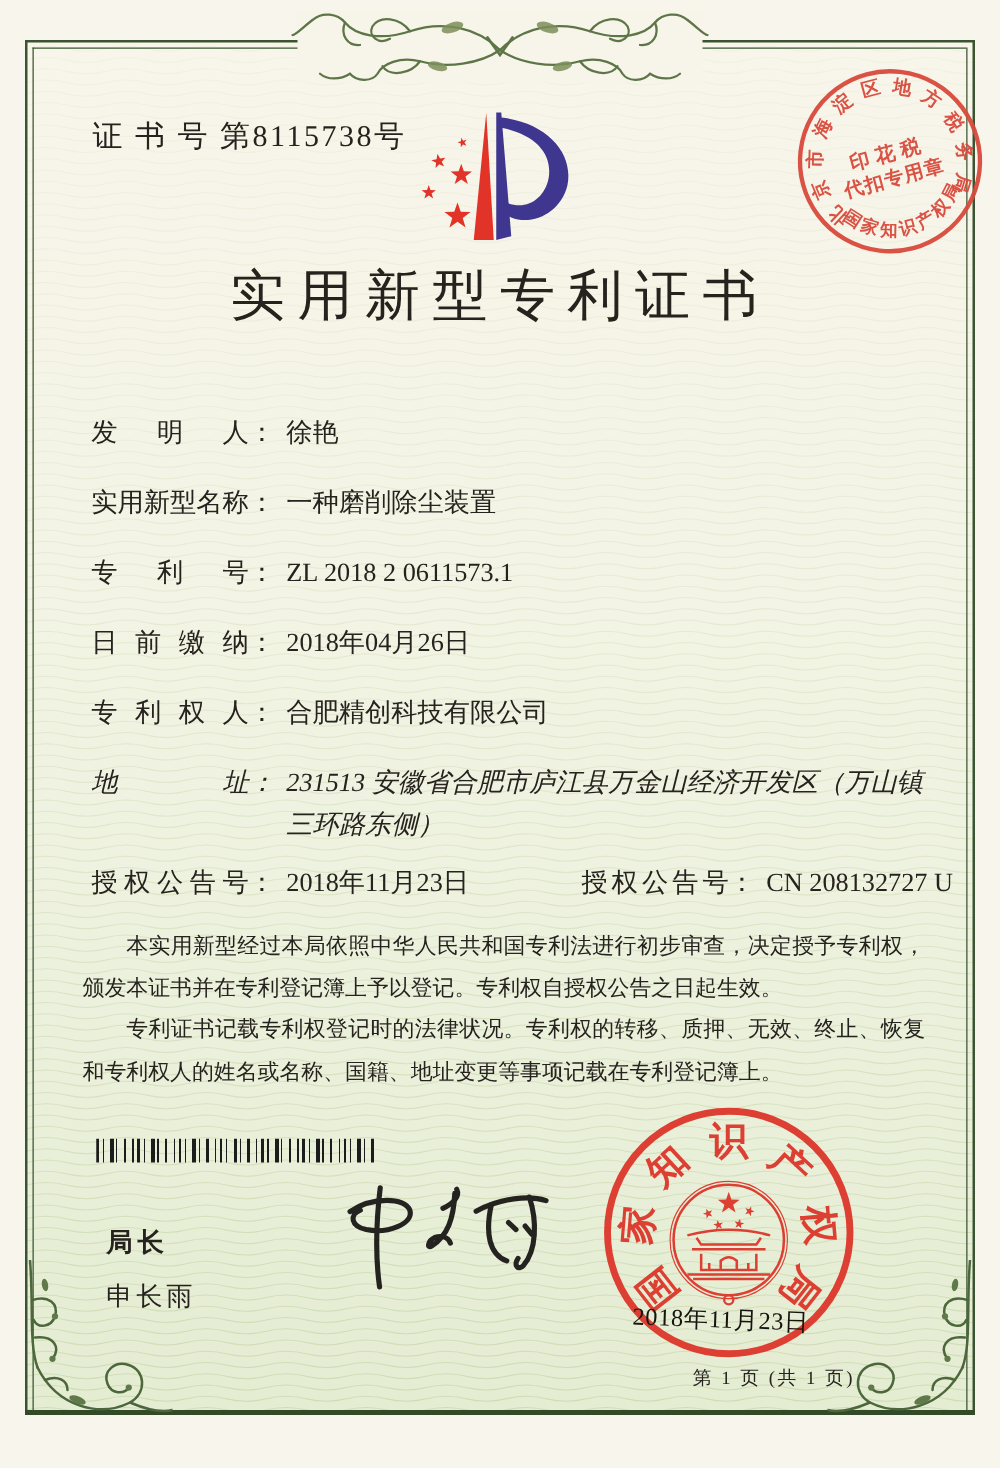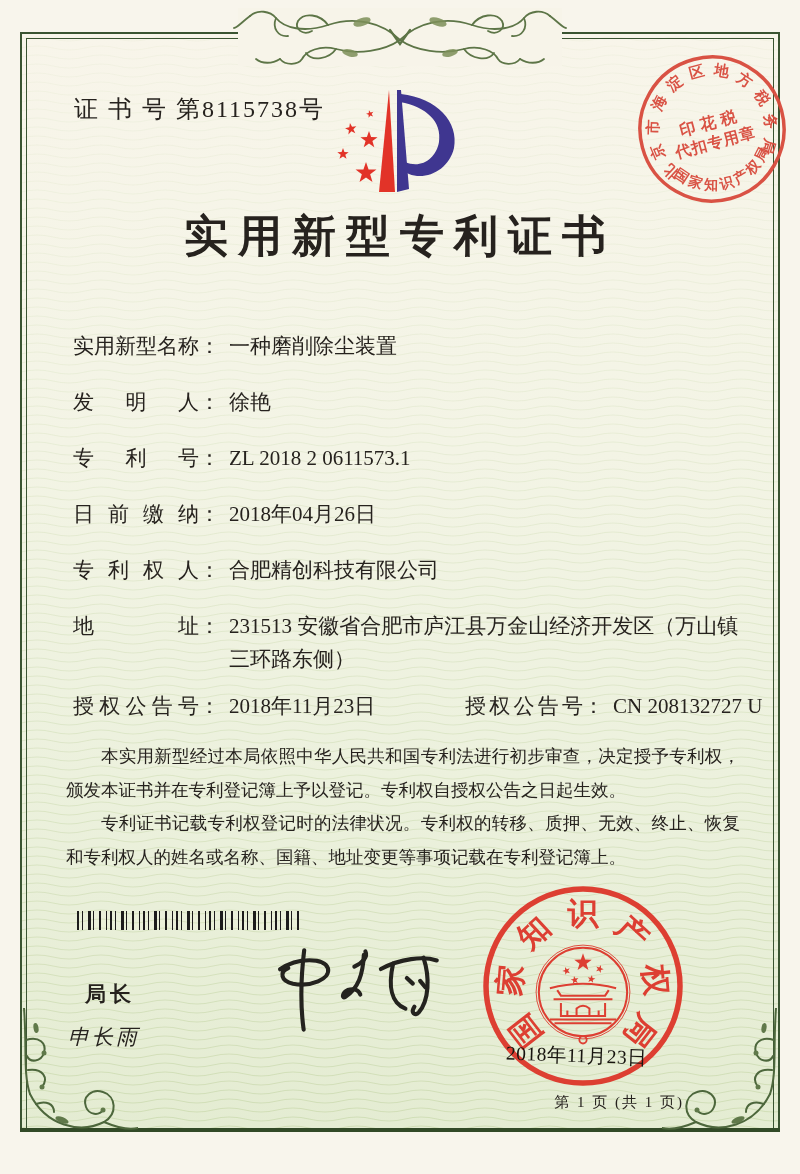--- a/index.html
+++ b/index.html
@@ -7,21 +7,21 @@
          font-family:"Liberation Serif","DejaVu Serif",serif;color:#26221e;}
   .abs{position:absolute;}
   
   .fl{position:absolute;background:#3a5431;z-index:1;}
   
   #inner-bg{position:absolute;left:21px;top:33px;width:757px;height:1097px;z-index:0;
             background:linear-gradient(180deg,#f8f5ea 0%,#f3f4e5 38%,#ecf1dd 68%,#e4ecd2 100%);}
   #waves{position:absolute;left:0;top:0;}
   
   #cert-no{left:74px;top:93px;font-size:24px;letter-spacing:2px;z-index:2;}
-  #title{left:0;top:207px;width:800px;text-align:center;font-size:44px;font-weight:bold;
+  #title{left:0;top:207px;width:800px;text-align:center;font-size:44px;font-weight:normal;
          letter-spacing:10px;z-index:2;}
   
   #fields{left:73px;top:330px;width:680px;z-index:2;font-size:21px;}
   .frow{line-height:32px;margin-bottom:23px;position:relative;}
   .flabel{display:inline-block;width:126px;text-align:justify;text-align-last:justify;vertical-align:top;}
   .fcolon{vertical-align:top;}
   .fvalue{margin-left:9px;vertical-align:top;display:inline-block;white-space:pre-line;max-width:520px;line-height:33px;}
   .frow-last{margin-bottom:0;}
   #grant-no-field{position:absolute;left:392px;top:0;white-space:nowrap;}
   #grant-no-field .flabel{width:118px;}
@@ -29,21 +29,21 @@
   #body-text{left:66px;top:692px;width:674px;z-index:2;font-size:17.5px;line-height:1.92;text-align:justify;margin-top:48px;}
   #body-text p{margin:0;text-indent:2em;}
   
   #barcode{left:77px;top:911px;width:224px;height:19px;z-index:2;
     background:
      repeating-linear-gradient(90deg,#1c1c1c 0 2px,transparent 2px 5px,#1c1c1c 5px 6px,transparent 6px 11px,
        #1c1c1c 11px 14px,transparent 14px 16px,#1c1c1c 16px 17px,transparent 17px 22px,
        #1c1c1c 22px 24px,transparent 24px 29px,#1c1c1c 29px 30px,transparent 30px 33px);}
   
   #director-title{left:85px;top:980px;font-size:21px;letter-spacing:4px;z-index:2;font-weight:bold;}
-  #director-name{left:68px;top:1023px;font-size:21px;letter-spacing:3px;z-index:2;font-style:italic;}
+  #director-name{left:85px;top:1023px;font-size:21px;letter-spacing:3px;z-index:2;}
   #autograph{left:256px;top:942px;z-index:3;}
   
   #seal{left:477px;top:880px;z-index:3;}
   #seal-date{left:506px;top:1042px;font-size:19.5px;letter-spacing:.5px;z-index:4;transform:rotate(2deg);color:#17140f;}
   
   #page-footer{left:0;top:1093px;width:684px;text-align:right;font-size:15px;letter-spacing:2px;z-index:2;}
   
   #tax-stamp{left:630px;top:38px;z-index:3;}
   #cnipa-logo{left:333px;top:80px;z-index:2;}
   #ornament-top{left:232px;top:6px;z-index:2;}
@@ -303,35 +303,35 @@
         </g>
       <text class="taxtxt" x="82" y="90" font-size="16" letter-spacing="5" text-anchor="middle">印花税</text>
       <text class="taxtxt" x="82" y="110" font-size="15.5" letter-spacing="1" text-anchor="middle">代扣专用章</text>
     </g>
   </svg>
 
   <div id="title" class="abs">实用新型专利证书</div>
 
   <div id="fields" class="abs">
     <div class="frow">
+      <span class="flabel">发明人</span><span class="fcolon">：</span><span class="fvalue">徐艳</span>
+    </div>
+    <div class="frow">
       <span class="flabel">实用新型名称</span><span class="fcolon">：</span><span class="fvalue">一种磨削除尘装置</span>
-    </div>
-    <div class="frow">
-      <span class="flabel">发明人</span><span class="fcolon">：</span><span class="fvalue">徐艳</span>
     </div>
     <div class="frow">
       <span class="flabel">专利号</span><span class="fcolon">：</span><span class="fvalue">ZL 2018 2 0611573.1</span>
     </div>
     <div class="frow">
       <span class="flabel">日前缴纳</span><span class="fcolon">：</span><span class="fvalue">2018年04月26日</span>
     </div>
     <div class="frow">
       <span class="flabel">专利权人</span><span class="fcolon">：</span><span class="fvalue">合肥精创科技有限公司</span>
     </div>
-    <div class="frow" style="margin-bottom:14px;">
+    <div class="frow" style="margin-bottom:14px;font-style:italic;">
       <span class="flabel">地址</span><span class="fcolon">：</span><span class="fvalue">231513 安徽省合肥市庐江县万金山经济开发区（万山镇
 三环路东侧）</span>
     </div>
     <div class="frow frow-last">
       <span class="flabel">授权公告号</span><span class="fcolon">：</span><span class="fvalue">2018年11月23日</span>
       <span id="grant-no-field">
         <span class="flabel">授权公告号</span><span class="fcolon">：</span><span class="fvalue">CN 208132727 U</span>
       </span>
     </div>
   </div>

